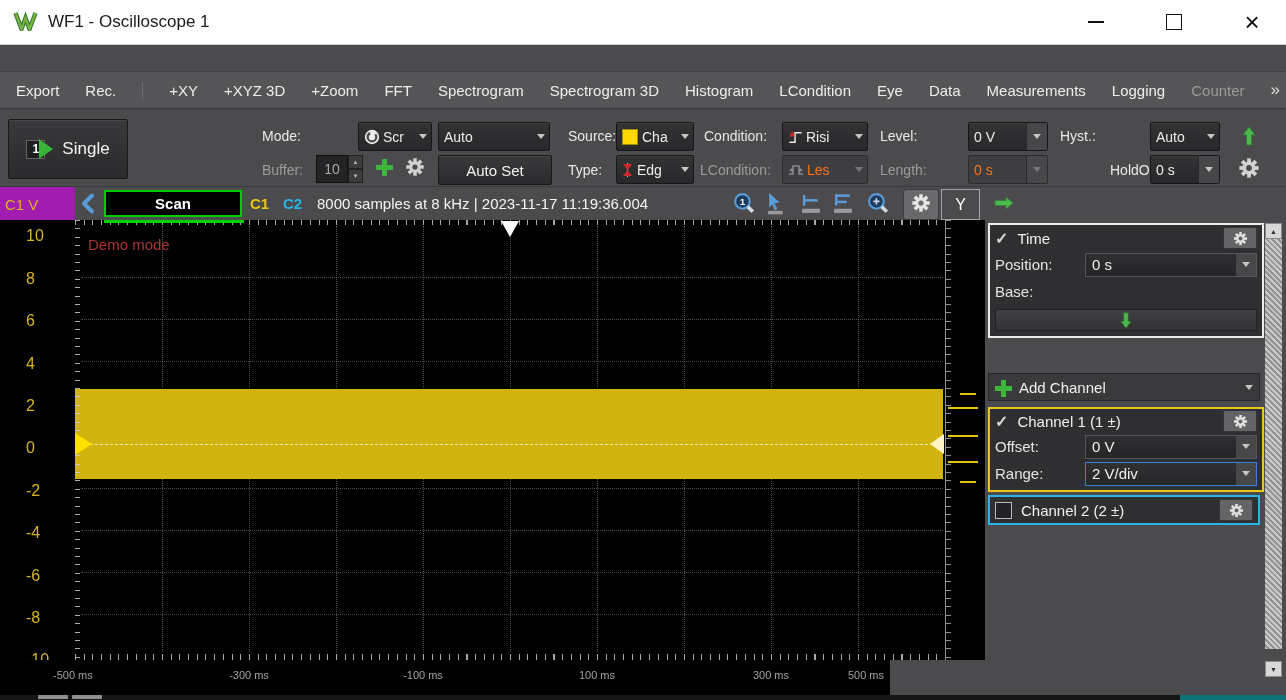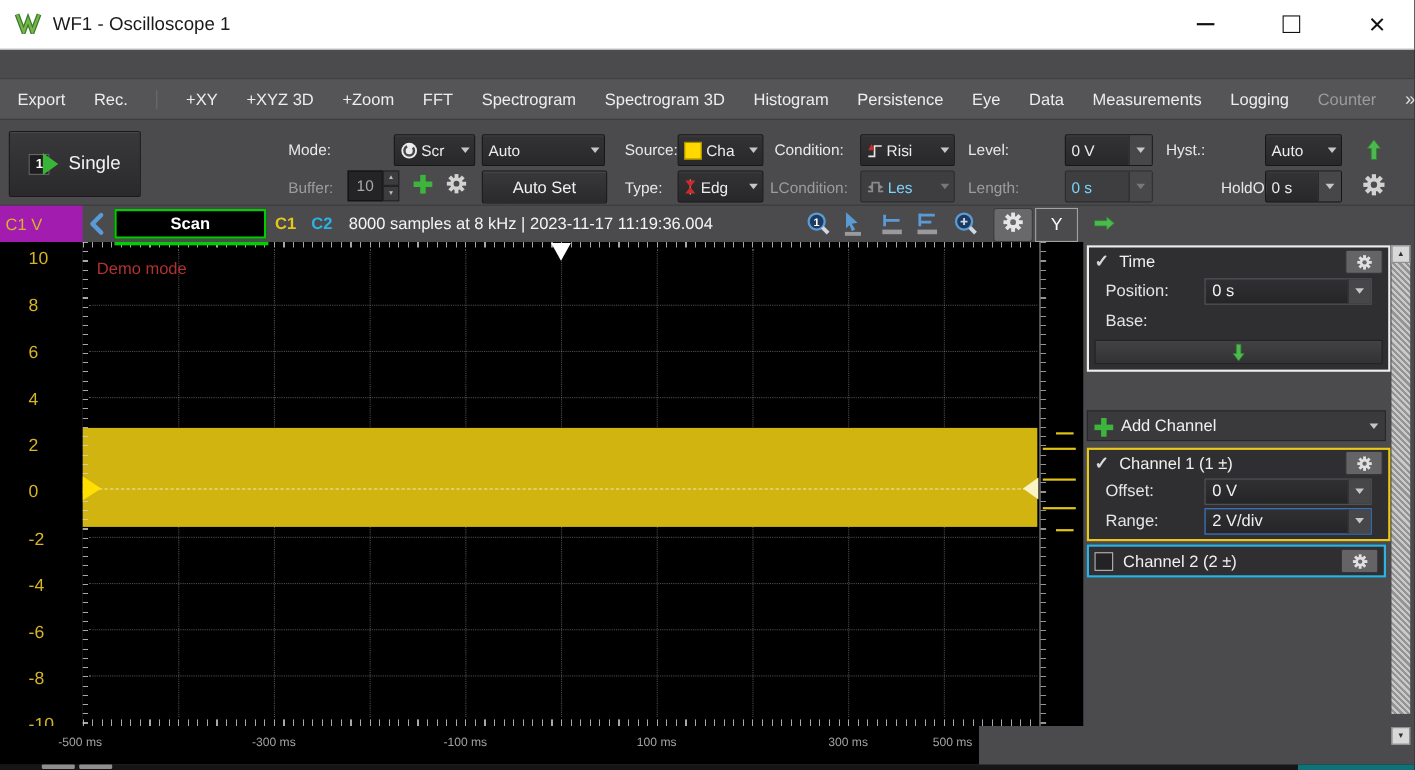--- a/index.html
+++ b/index.html
@@ -26,21 +26,21 @@
 .tab-overflow{margin-left:auto;padding-right:12px;color:#dedede;font-size:17px;letter-spacing:-2px}
 
 .ctrlbar{position:absolute;top:108px;left:0;width:100%;height:78px;background:#4b4b4d;border-top:1px solid #3c3c3e}
 .abs{position:absolute}
 .bigbtn{background:linear-gradient(#39393b,#2a2a2c);border:1px solid #191919;border-radius:2px;display:flex;align-items:center;justify-content:center;gap:9px;color:#f2f2f2;font-size:17px;box-shadow:inset 0 1px 0 rgba(255,255,255,.08)}
 .lbl{color:#e8e8e8;font-size:14px;white-space:nowrap}
 .lbl.dis{color:#9c9c9e}
 .dd{display:flex;align-items:center;background:linear-gradient(#333335,#28282a);border:1px solid #17171a;border-radius:2px;color:#ececec;font-size:14px;padding-left:5px;box-sizing:border-box;box-shadow:inset 0 1px 0 rgba(255,255,255,.06)}
 .dd .caret{margin-left:auto;width:17px;display:flex;justify-content:center;align-items:center;align-self:stretch}
 .tri-dn{width:0;height:0;border-left:4px solid transparent;border-right:4px solid transparent;border-top:5px solid #c6c6c6}
-.dd.dis{color:#7dd3fc;background:#3e3e41;border-color:#2c2c2e;box-shadow:none}
+.dd.dis{color:#f97316;background:#3e3e41;border-color:#2c2c2e;box-shadow:none}
 .dd.dis .tri-dn{border-top-color:#77777a}
 .arrowbox{margin-left:auto;align-self:stretch;width:20px;background:#47474a;border-left:1px solid #29292b;display:flex;align-items:center;justify-content:center}
 .dd.dis .arrowbox{background:#48484b}
 .num1{width:17px;height:17px;background:#1e1e20;border:1px solid #666;color:#fff;font-size:12px;font-weight:bold;display:flex;align-items:center;justify-content:center}
 .tri-play{width:0;height:0;border-left:14px solid #38b438;border-top:10px solid transparent;border-bottom:10px solid transparent;margin-left:-6px}
 .runsq{width:17px;height:17px;background:#2d7fc1;border:1px solid #174f7e}
 .chasq{width:14px;height:14px;background:#ffd800;border:1px solid #a08c00;margin-right:4px}
 .spinbox{display:flex}
 .spintext{width:30px;height:26px;background:#242426;border:1px solid #111;color:#a9a9ab;font-size:14px;display:flex;align-items:center;justify-content:center}
 .spinarrows{display:flex;flex-direction:column;width:15px;height:28px}
@@ -85,21 +85,21 @@
 .xlab{position:absolute;top:9px;color:#a3a3a3;font-size:11px;white-space:nowrap}
 .xlab.mid{transform:translateX(-50%)}
 .corner{position:absolute;left:890px;top:660px;width:95px;height:35px;background:#4b4b4d}
 
 .right-panel{position:absolute;left:985px;top:186px;width:301px;height:509px;background:#4b4b4d;border-top:1px solid #3a3a3c;box-sizing:border-box}
 .collapse{position:absolute;left:7px;top:9px}
 .tpanel{position:absolute;left:3px;top:36px;width:272px;background:#2f2f31;border:2px solid #ededed}
 .phead{display:flex;align-items:center;height:26px;padding:0 5px;font-size:15px;color:#f0f0f0;gap:9px}
 .check{color:#d8d8d8;font-size:16px;font-weight:bold}
 .gearbtn{margin-left:auto;width:32px;height:20px;background:#646467;border:1px solid #353537;border-radius:2px;display:flex;align-items:center;justify-content:center}
-.prow{display:flex;align-items:center;height:27px;padding:0 15px;font-size:15px}
+.prow{display:flex;align-items:center;height:27px;padding:0 5px;font-size:15px}
 .plab{width:90px;color:#e4e4e4}
 .pdd{flex:1;height:24px;display:flex;align-items:center;background:linear-gradient(#303032,#252527);border:1px solid #55555a;color:#f0f0f0;padding-left:6px;font-size:15px;box-sizing:border-box}
 .pdd.focus{border:1px solid #3d7fd9}
 .tslider{margin:4px 5px 5px;height:20px;background:linear-gradient(#424244,#323234);border:1px solid #232325;display:flex;align-items:center;justify-content:center}
 .optrow{position:absolute;left:3px;top:150px;width:272px;height:28px;display:flex;align-items:center;gap:9px;padding:0 7px;box-sizing:border-box;font-size:15px;color:#f0f0f0}
 .rowcaret{margin-left:auto}
 .addrow{position:absolute;left:3px;top:186px;width:272px;height:28px;background:#3a3a3d;border:1px solid #27272a;box-sizing:border-box;display:flex;align-items:center;gap:9px;padding:0 6px;font-size:15px;color:#f0f0f0}
 .ch1panel{position:absolute;left:3px;top:220px;width:272px;background:#2f2f31;border:2px solid #e8c81a}
 .ch2row{position:absolute;left:3px;top:308px;width:272px;height:30px;background:#2f2f31;border:2px solid #2bb3e6;display:flex;align-items:center;gap:9px;padding:0 5px;box-sizing:border-box;font-size:15px;color:#f0f0f0}
 .checkbox{width:15px;height:15px;border:1px solid #b8b8ba;background:#232325}
@@ -140,21 +140,21 @@
   <div class="tabbar">
     <span class="tab">Export</span>
     <span class="tab">Rec.</span>
     <span class="tab sep">+XY</span>
     <span class="tab">+XYZ 3D</span>
     <span class="tab">+Zoom</span>
     <span class="tab">FFT</span>
     <span class="tab">Spectrogram</span>
     <span class="tab">Spectrogram 3D</span>
     <span class="tab">Histogram</span>
-    <span class="tab">Persistence</span>
+    <span class="tab">LCondition</span>
     <span class="tab">Eye</span>
     <span class="tab">Data</span>
     <span class="tab">Measurements</span>
     <span class="tab">Logging</span>
     <span class="tab disabled">Counter</span>
     <span class="tab-overflow">»</span>
   </div>
 
   <div class="ctrlbar">
     <div class="abs bigbtn" style="left:8px;top:10px;width:118px;height:58px">

